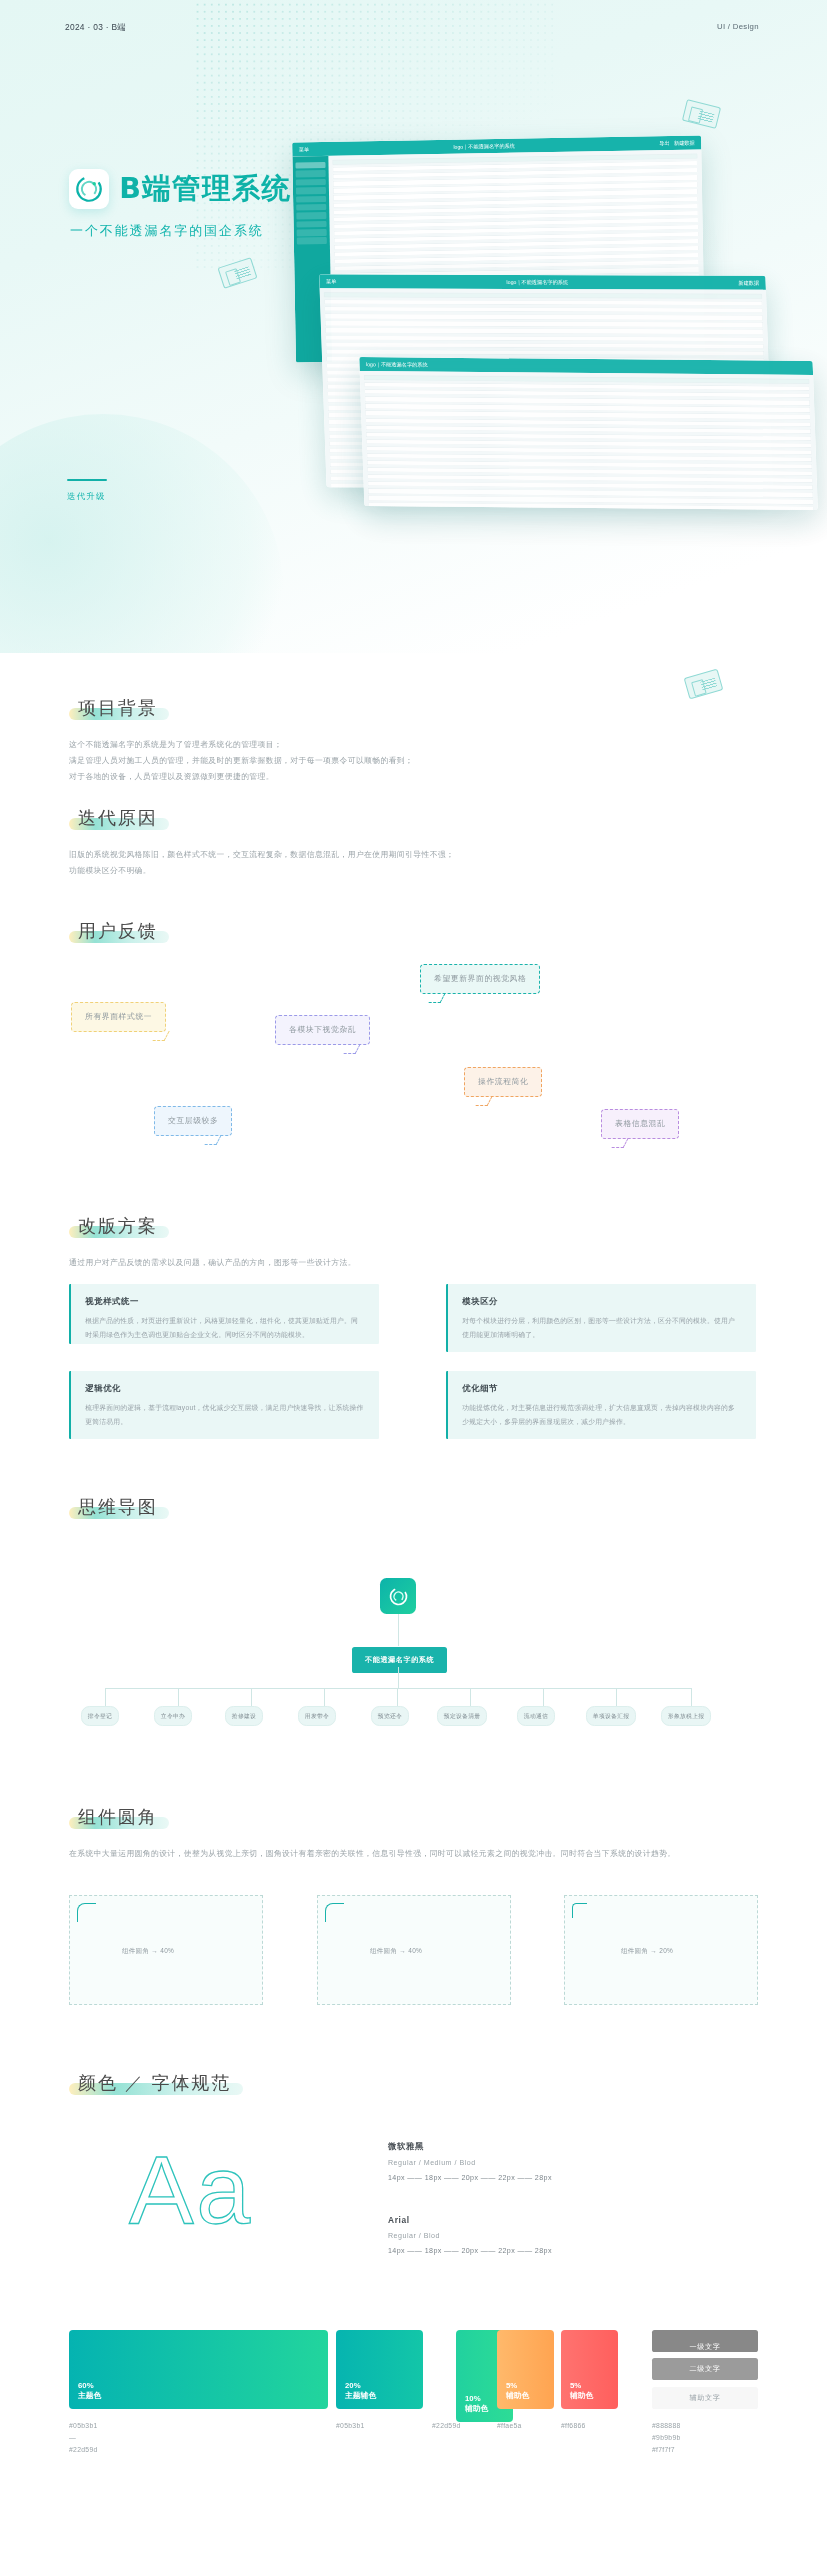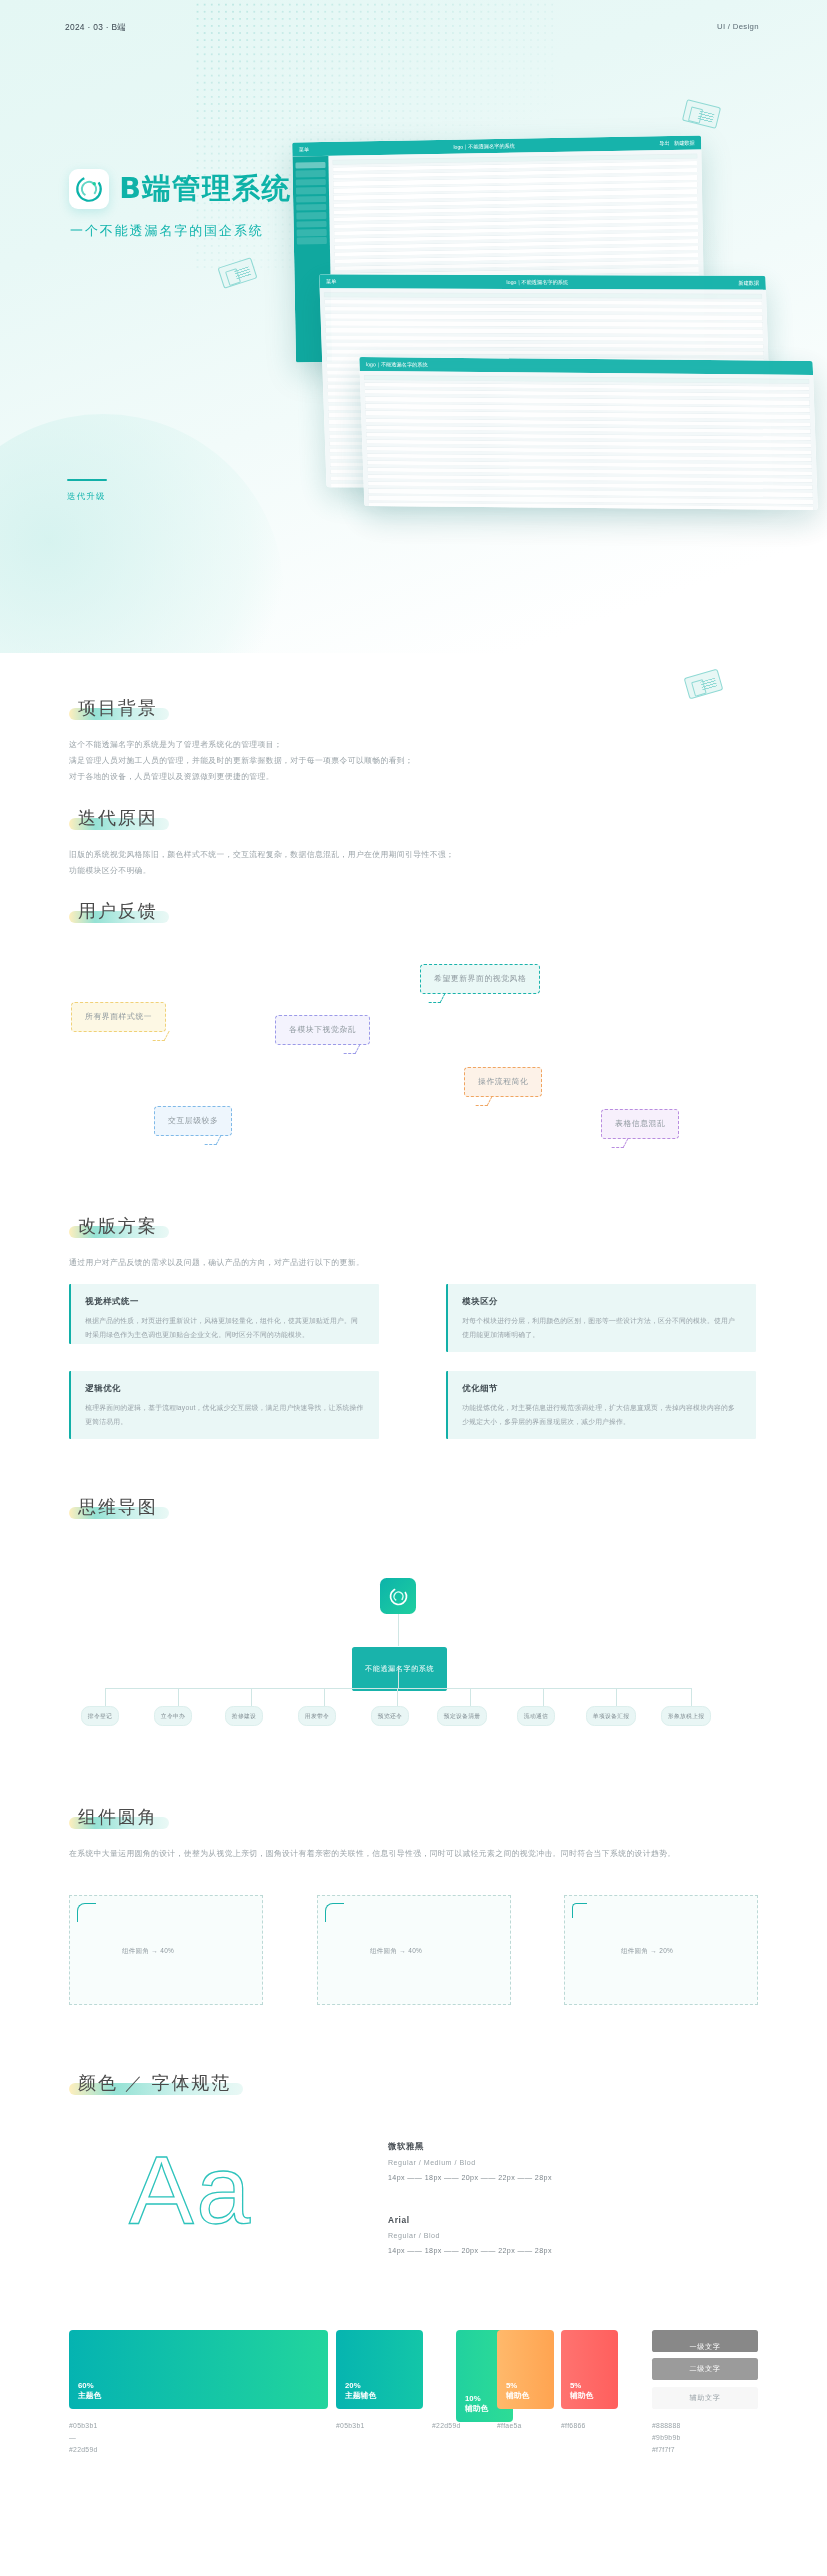--- a/index.html
+++ b/index.html
@@ -92,21 +92,21 @@
   
   .plan-card{position:absolute;border-left:2.6px solid #12b0a8;background:#eaf7f6;
     padding:11.6px 14.2px;border-radius:1.3px;}
   .plan-card h4{font-size:8.4px;color:#3f4a50;margin-bottom:7.8px;letter-spacing:0.6px;font-weight:bold;}
   .plan-card p{font-size:6.8px;line-height:1.95;color:#98a2a8;letter-spacing:0.2px;}
 
   
   .mm-logo{position:absolute;width:36px;height:36px;border-radius:6.5px;
     background:linear-gradient(135deg,#0cb3aa,#1fcf9f);display:flex;align-items:center;justify-content:center;}
   .mm-root{position:absolute;background:#19b3ab;color:#fff;font-size:7.1px;letter-spacing:0.6px;
-    padding:17px 13px;border-radius:2.6px;white-space:nowrap;}
+    padding:8px 13px;border-radius:2.6px;white-space:nowrap;font-weight:bold;}
   .mm-node{position:absolute;background:#e9f6f5;color:#7f8b91;font-size:5.8px;letter-spacing:0.3px;
     padding:4.5px 5.8px;border-radius:8.4px;white-space:nowrap;border:0.6px solid #dcefed;}
   .mm-line{position:absolute;background:#cfe6e4;}
 
   
   .rad-box{position:absolute;border:0.6px dashed #bcd9d6;background:rgba(235,248,246,.35);}
   .rad-lbl{position:absolute;font-size:6.5px;color:#8e989e;letter-spacing:0.3px;}
   .rad-corner{position:absolute;border:0.6px solid #19b3ab;}
 
   
@@ -283,21 +283,21 @@
 满足管理人员对施工人员的管理，并能及时的更新掌握数据，对于每一项票令可以顺畅的看到；
 对于各地的设备，人员管理以及资源做到更便捷的管理。</div>
   </div>
 
   <div class="sec-wrap" style="top:805px;width:647px;">
     <div class="sec-title">迭代原因</div>
     <div class="sec-body" style="white-space:pre-line;">旧版的系统视觉风格陈旧，颜色样式不统一，交互流程复杂，数据信息混乱，用户在使用期间引导性不强；
 功能模块区分不明确。</div>
   </div>
 
-  <div class="sec-wrap" style="top:898px;">
+  <div class="sec-wrap" style="top:918px;">
     <div class="sec-title">用户反馈</div>
   </div>
 
   <div class="bubble b-y" style="left:71px;top:1002px;">
     <span>所有界面样式统一</span>
     <span class="tail" style="right:-1.3px;bottom:-10.3px;border-color:#f0d178;"></span>
   </div>
 
   <div class="bubble b-t" style="left:420px;top:964px;">
     <span>希望更新界面的视觉风格</span>
@@ -319,21 +319,21 @@
     <span class="tail" style="right:13px;bottom:-10.3px;border-color:#7fb9e8;"></span>
   </div>
 
   <div class="bubble b-v" style="left:601px;top:1109px;">
     <span>表格信息混乱</span>
     <span class="tail" style="left:11.6px;bottom:-10.3px;border-color:#b98ce0;"></span>
   </div>
 
   <div class="sec-wrap" style="top:1213px;width:647px;">
     <div class="sec-title">改版方案</div>
-    <div class="sec-body">通过用户对产品反馈的需求以及问题，确认产品的方向，对产品进行以下的更新。</div>
+    <div class="sec-body">通过用户对产品反馈的需求以及问题，确认产品的方向，图形等一些设计方法。</div>
   </div>
 
   <div class="plan-card" style="left:69px;top:1284px;width:310px;height:60px;">
     <h4>视觉样式统一</h4>
     <p>根据产品的性质，对页进行重新设计，风格更加轻量化，组件化，使其更加贴近用户。同时采用绿色作为主色调也更加贴合企业文化。同时区分不同的功能模块。</p>
   </div>
   <div class="plan-card" style="left:446px;top:1284px;width:310px;height:68px;">
     <h4>模块区分</h4>
     <p>对每个模块进行分层，利用颜色的区别，图形等一些设计方法，区分不同的模块。使用户使用能更加清晰明确了。</p>
   </div>

